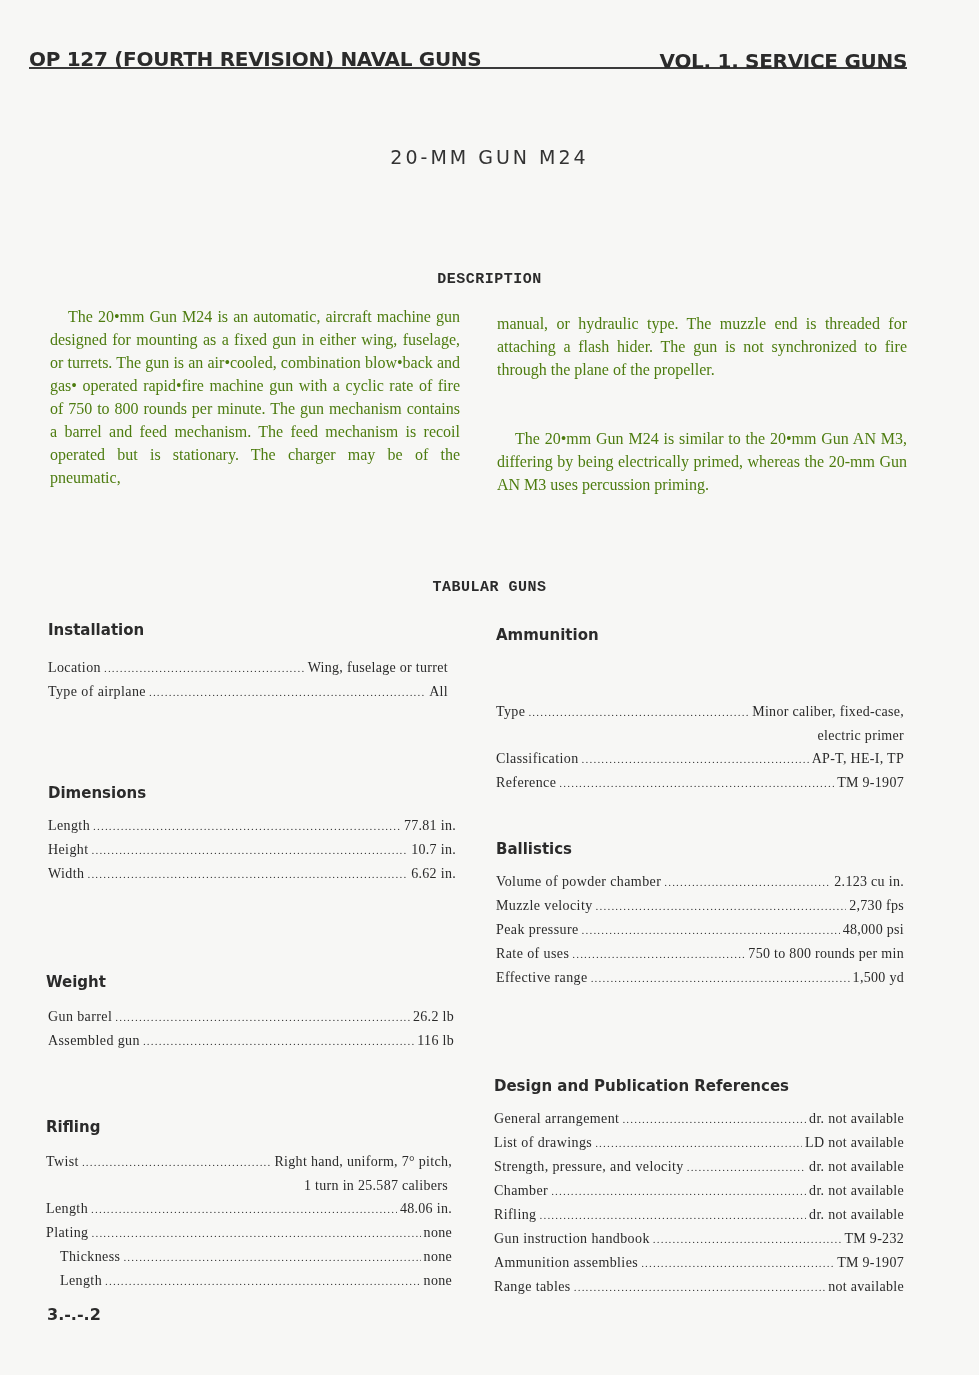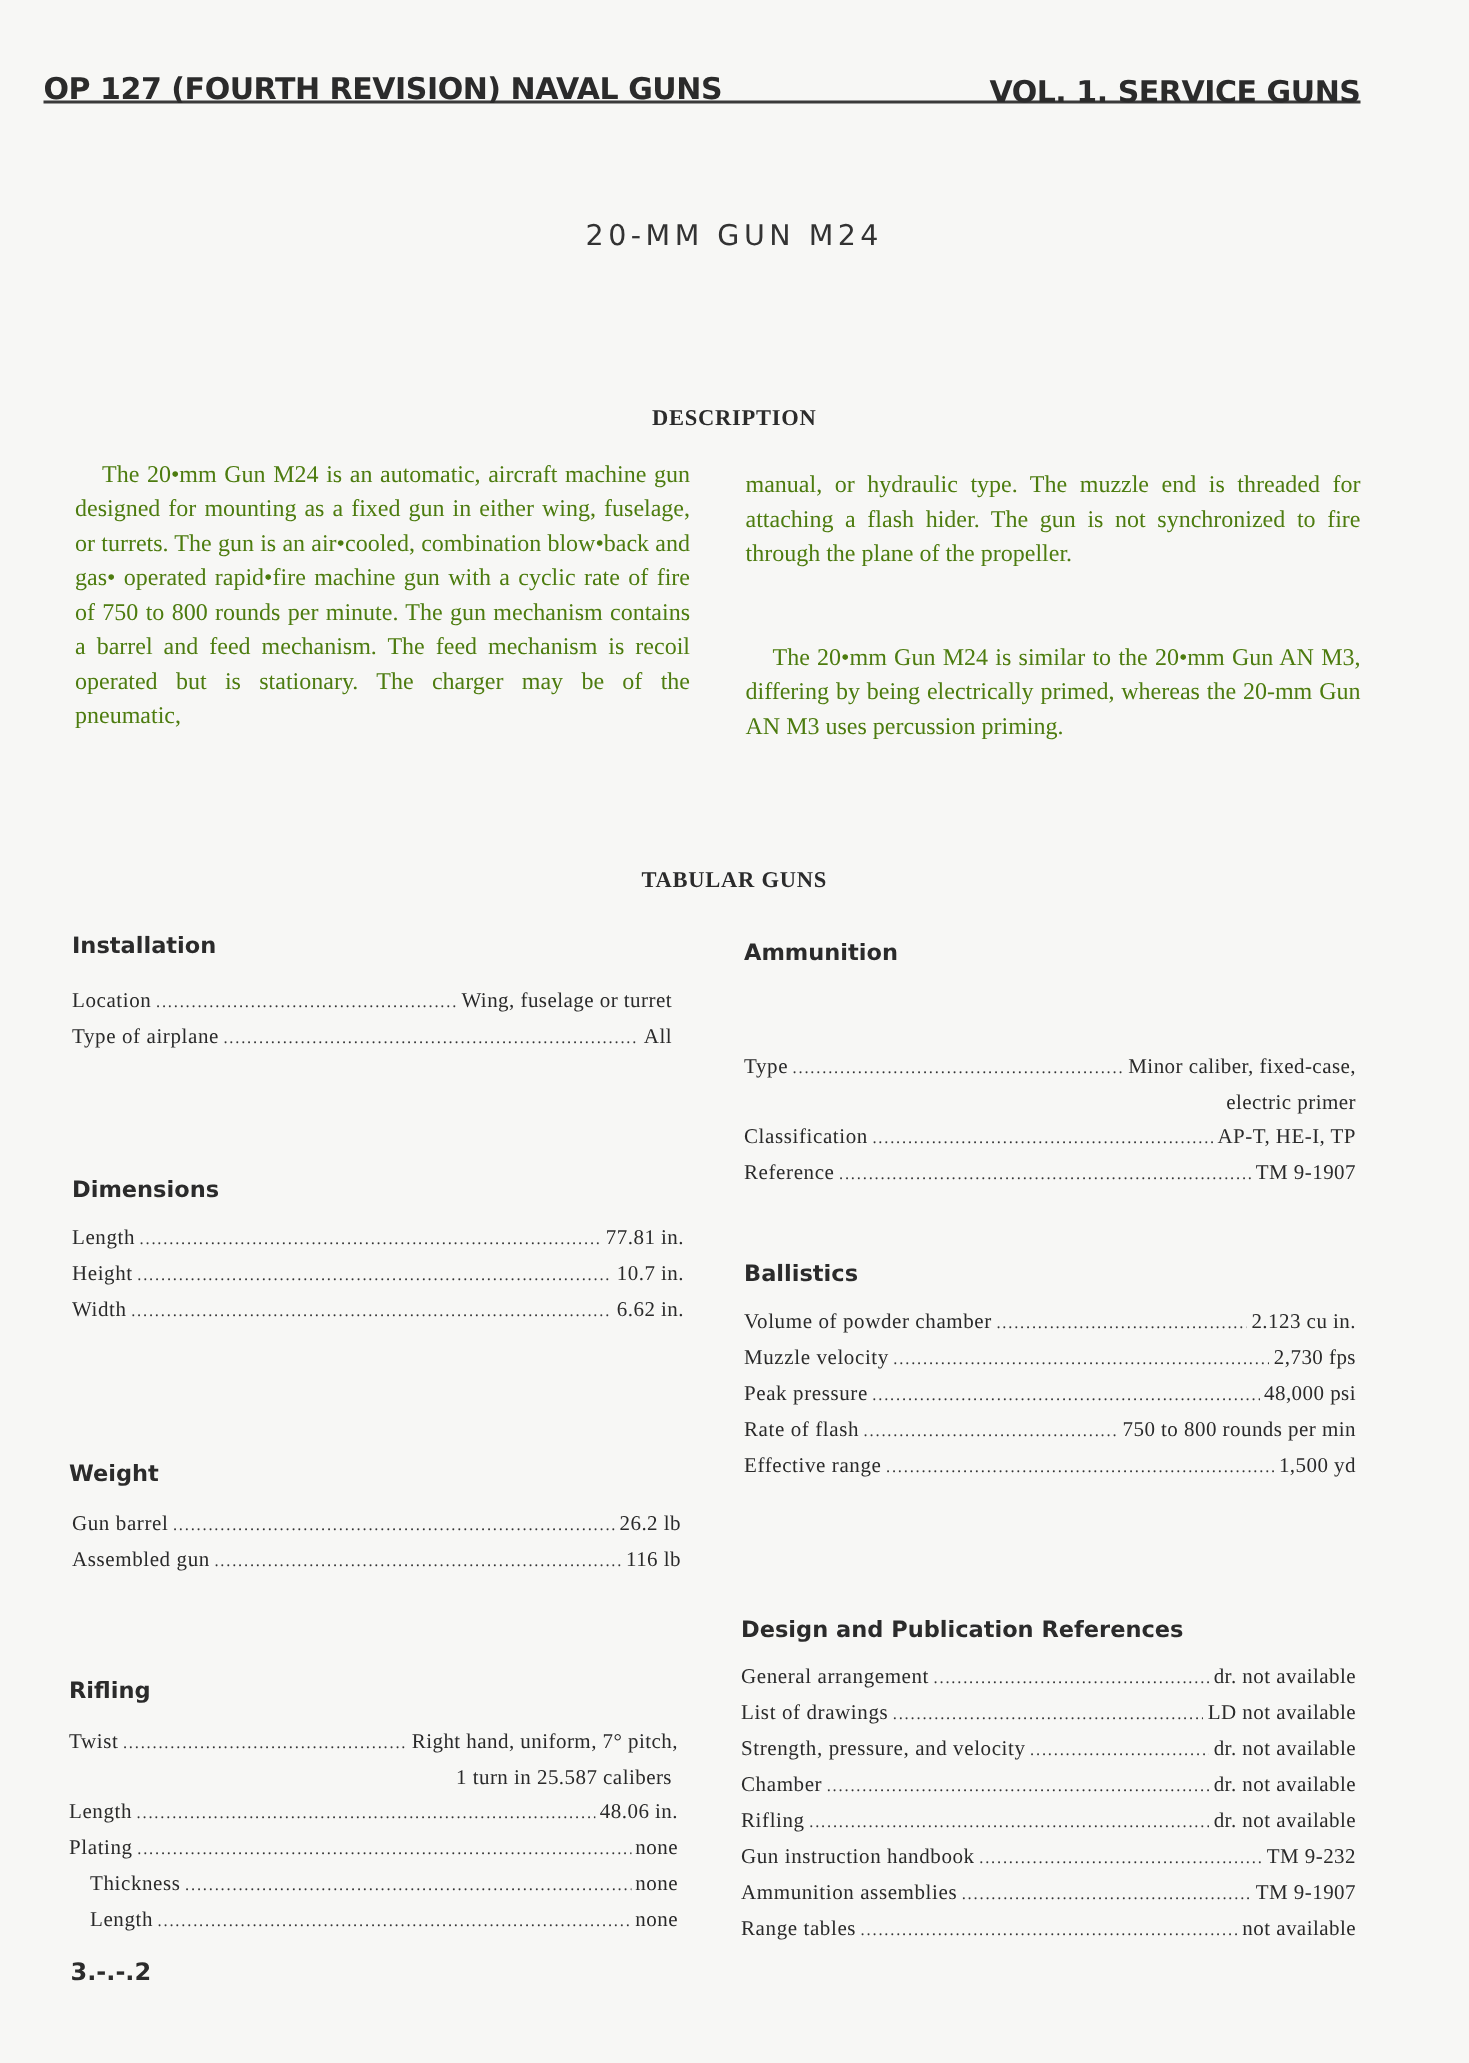--- a/index.html
+++ b/index.html
@@ -20,21 +20,21 @@
     }
     .header .left { position: absolute; left: 0; top: 2px; }
     .header .right { position: absolute; right: 0; top: 4px; }
     .title {
       position: absolute; left: 0; width: 979px; top: 146px; text-align: center;
       font-family: "DejaVu Sans", sans-serif; font-size: 19px; letter-spacing: 3px;
       color: #333;
     }
     .section-heading {
       position: absolute; left: 0; width: 979px; text-align: center;
-      font-family: Liberation Serif, serif; font-weight: bold; font-size: 15px;
+      font-family: Liberation Mono, monospace; font-weight: bold; font-size: 15px;
       color: #2b2b2b; letter-spacing: 0.5px;
     }
     .para {
       position: absolute; font-size: 16px; line-height: 23px; text-align: justify;
       color: #4d7c0f;
     }
     .para .indent { display: inline-block; width: 18px; }
     .subhead {
       position: absolute; font-family: "DejaVu Sans", sans-serif; font-weight: bold;
       font-size: 15px; color: #2b2b2b;
@@ -193,21 +193,21 @@
     <span class="label">Muzzle velocity</span>
       <span class="dots"></span>
       <span class="value">2,730 fps</span>
   </div>
   <div class="row">
     <span class="label">Peak pressure</span>
       <span class="dots"></span>
       <span class="value">48,000 psi</span>
   </div>
   <div class="row">
-    <span class="label">Rate of flash</span>
+    <span class="label">Rate of uses</span>
       <span class="dots"></span>
       <span class="value">750 to 800 rounds per min</span>
   </div>
   <div class="row">
     <span class="label">Effective range</span>
       <span class="dots"></span>
       <span class="value">1,500 yd</span>
   </div>
 </div>
 

